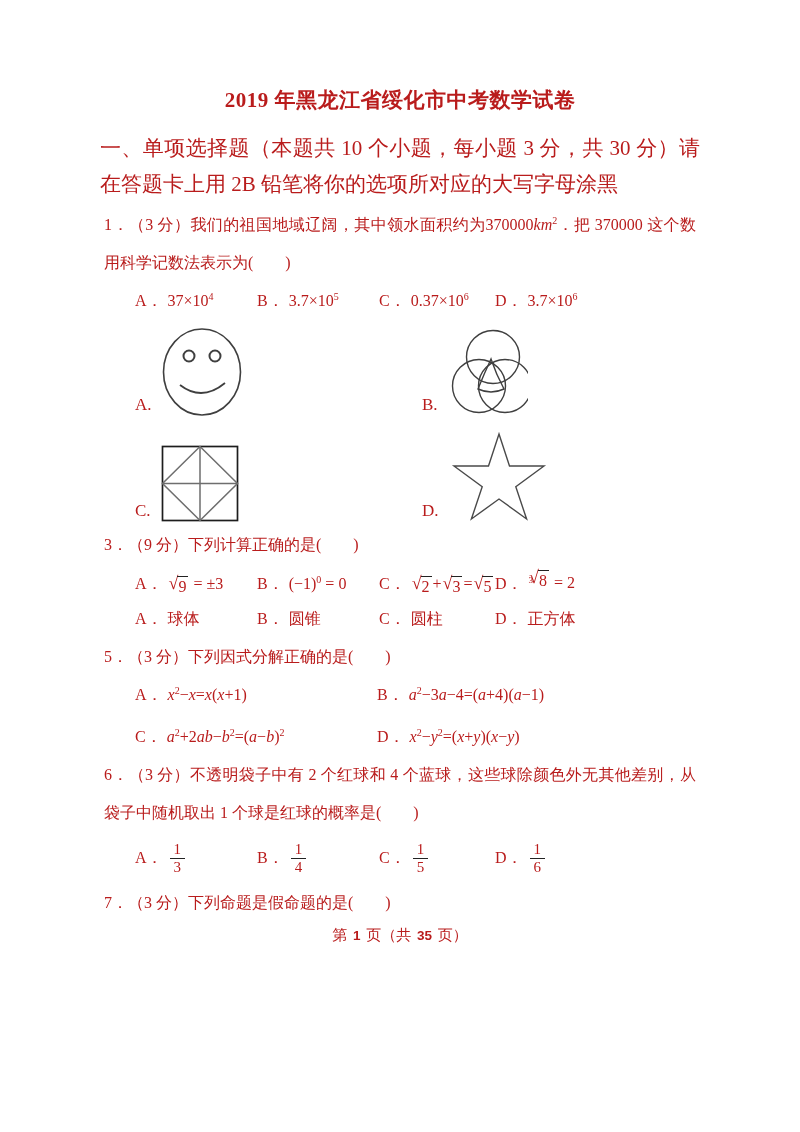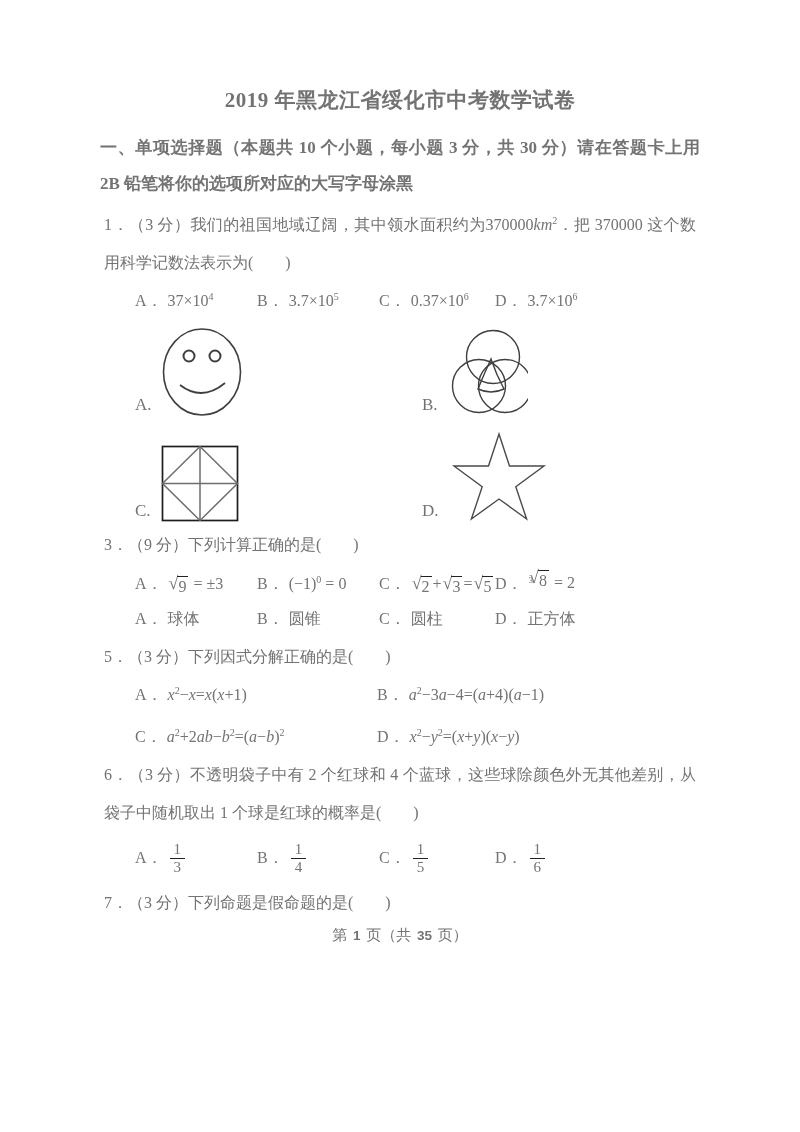--- a/index.html
+++ b/index.html
@@ -1,24 +1,24 @@
 <!DOCTYPE html>
 <html><head>
 <meta charset="utf-8">
 <style>
   html,body{margin:0;padding:0;background:#ffffff;}
   body{width:800px;height:1132px;overflow:hidden;}
   .page{
     box-sizing:border-box;width:800px;height:1132px;
     padding:86px 100px 0 100px;
     font-family:"Liberation Serif","DejaVu Serif",serif;
-    color:#737373;font-size:16px;
+    color:#b91c1c;font-size:16px;
   }
   .title{margin:0 0 16px 0;text-align:center;font-size:21px;font-weight:700;letter-spacing:.5px;}
-  .heading{margin:0 0 2px 0;font-weight:700;font-size:17px;line-height:36px;text-align:justify;}
+  .heading{margin:0 0 2px 0;font-weight:400;font-size:21px;line-height:36px;text-align:justify;}
   .q{margin:0 0 4px 0;}
   .stem{margin:4px;line-height:38px;text-align:justify;}
   .opts{display:grid;padding-left:35px;margin:2px 0 4px 0;}
   .opts4{grid-template-columns:122px 122px 116px auto;}
   .opts2{grid-template-columns:242px auto;row-gap:12px;}
   .opt{display:flex;align-items:center;line-height:30px;white-space:nowrap;}
   .opts-frac .opt{line-height:44px;}
   .olabel{margin-right:5px;}
   
   .f-it{font-style:italic;}

